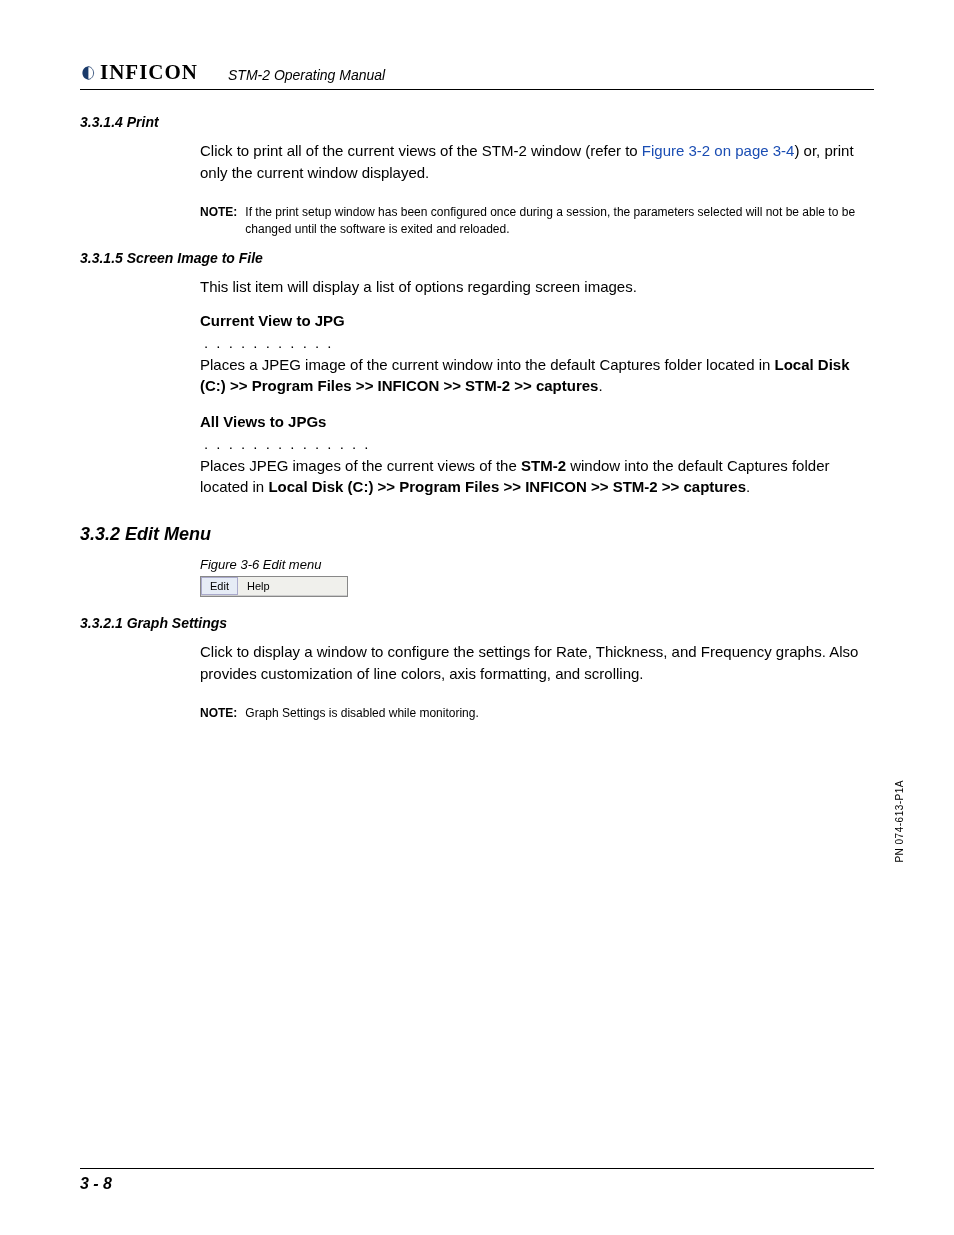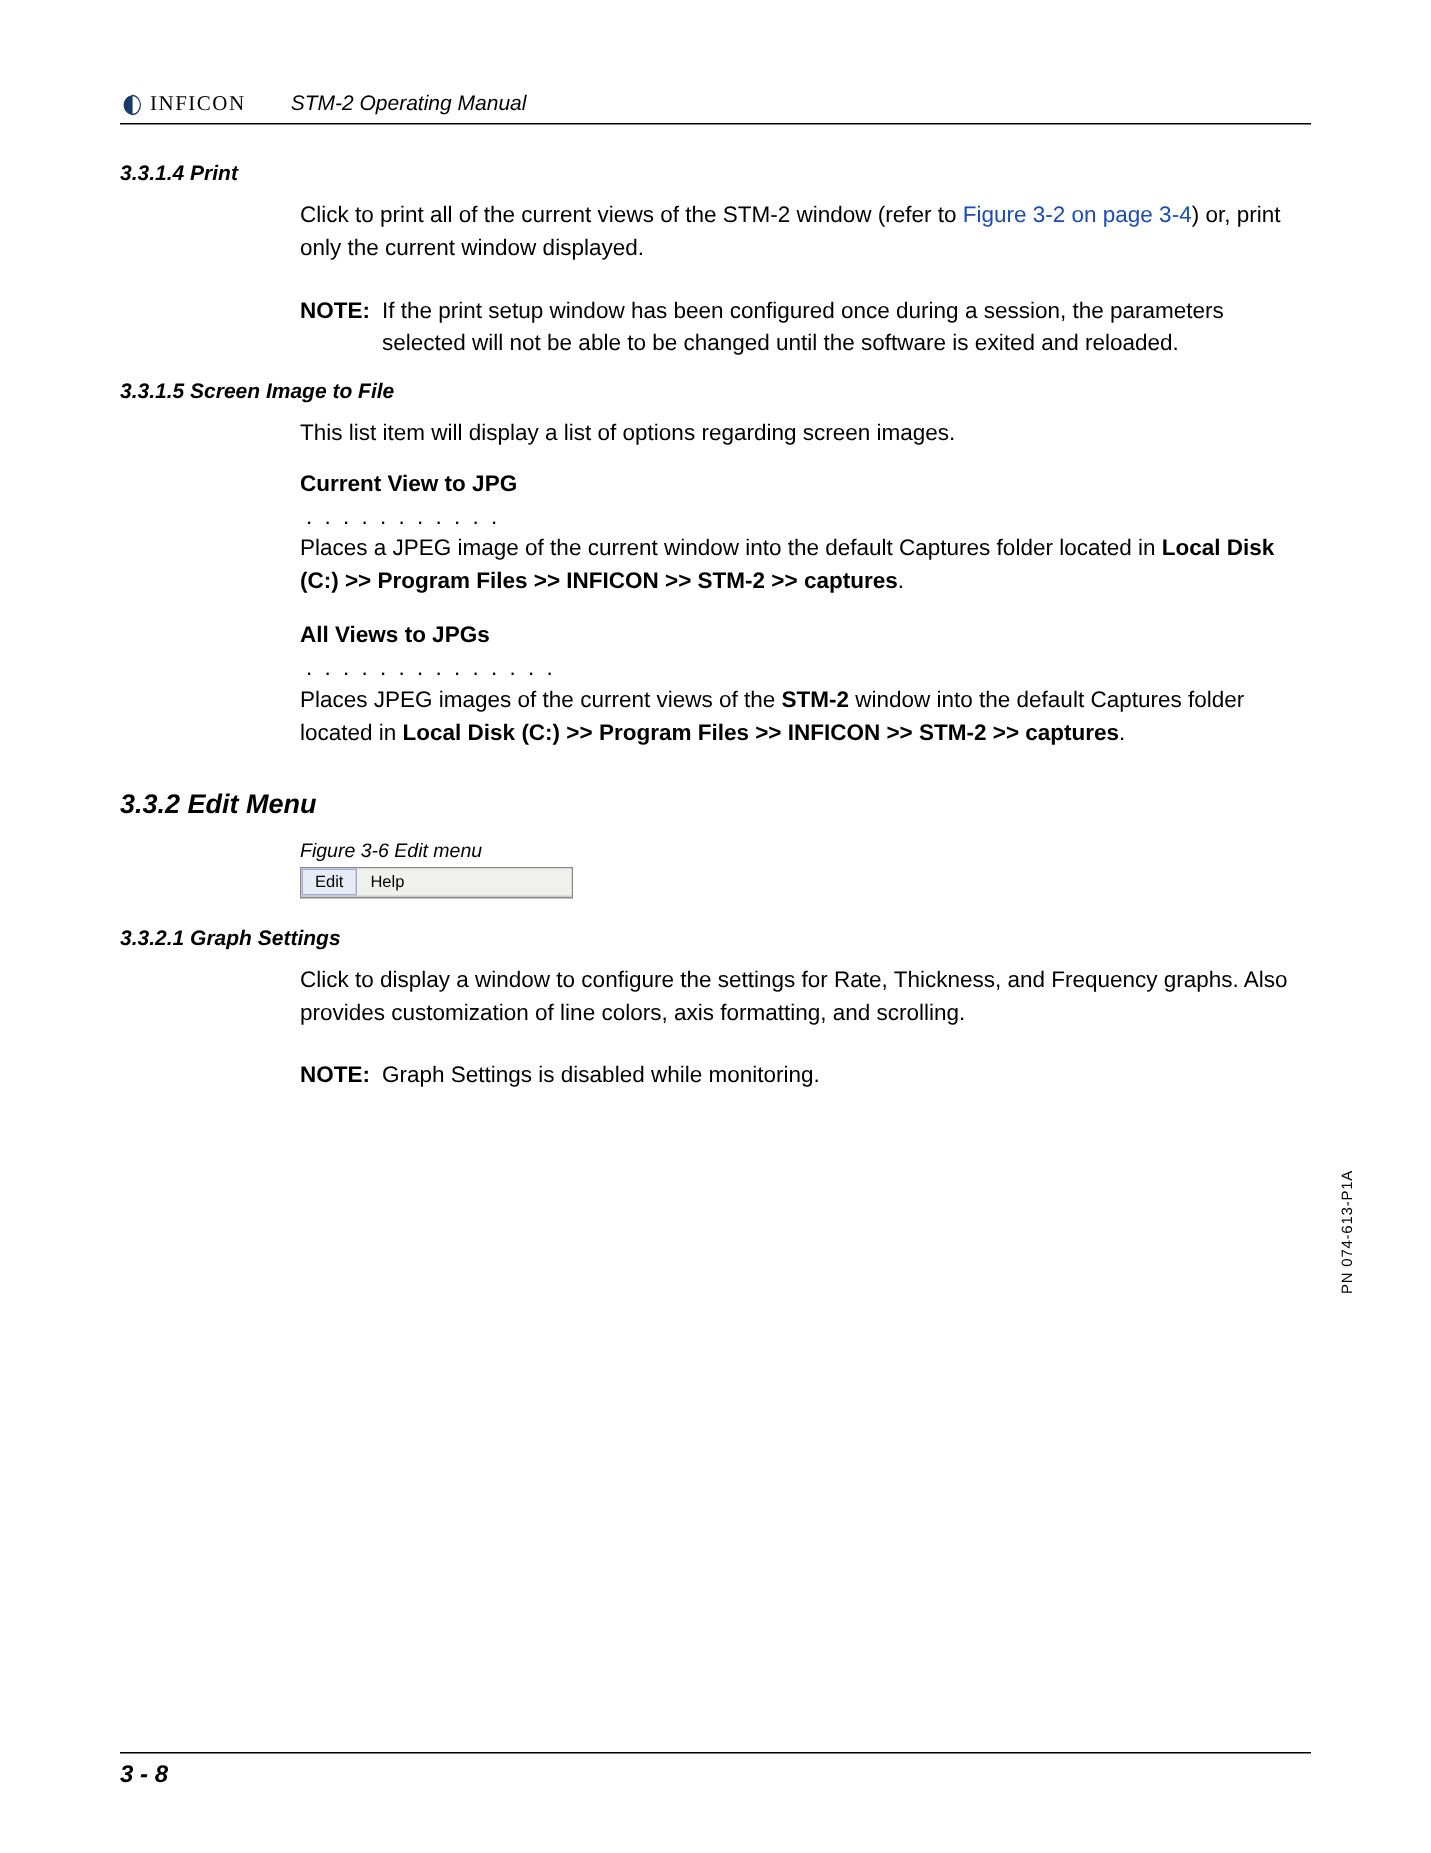--- a/index.html
+++ b/index.html
@@ -19,22 +19,22 @@
     .header {
       display: flex;
       align-items: flex-end;
       border-bottom: 1px solid #000;
       padding-bottom: 4px;
       margin-bottom: 24px;
     }
     .logo {
       display: flex;
       align-items: center;
-      font-weight: normal;
-      font-size: 14px;
+      font-weight: bold;
+      font-size: 21px;
       font-family: "Times New Roman", serif;
       letter-spacing: 1px;
       text-align: center;
     }
     .logo-icon {
       width: 16px;
       height: 16px;
       margin-right: 4px;
       display: inline-block;
     }
@@ -62,21 +62,21 @@
     .body-text {
       font-size: 15px;
       line-height: 1.45;
       margin-left: 120px;
       margin-bottom: 12px;
     }
     .link { color: #1a4db3; }
     .note-row {
       display: flex;
       margin-left: 120px;
-      font-size: 15px;
+      font-size: 12px;
       line-height: 1.45;
       margin-bottom: 12px;
       margin-top: 20px;
     }
     .note-label { font-weight: bold; margin-right: 8px; white-space: nowrap; }
     .note-text { flex: 1; }
     .def-row {
       display: flex;
       margin-left: 120px;
       font-size: 15px;
@@ -104,21 +104,21 @@
     .figure-caption {
       font-style: italic;
       font-size: 13px;
       margin-left: 120px;
       margin-bottom: 4px;
       margin-top: 8px;
     }
     .figure-box {
       margin-left: 120px;
       border: 1px solid #888;
-      width: 182px;
+      width: 148px;
       background: #f7f7f4;
       font-family: "Segoe UI", Tahoma, sans-serif;
       font-size: 11px;
       margin-bottom: 18px;
     }
     .menubar {
       display: flex;
       border-bottom: 1px solid #ccc;
       background: #f0f0ec;
     }

